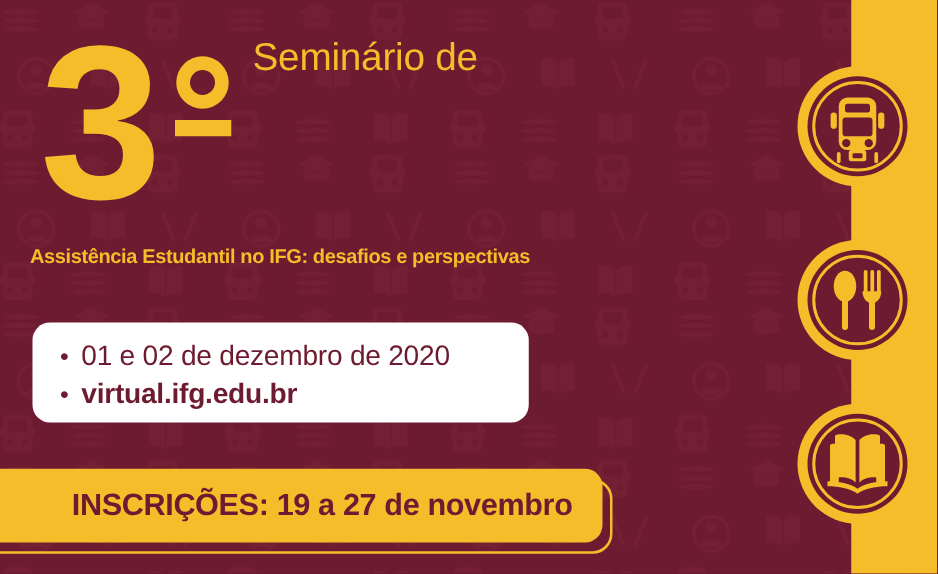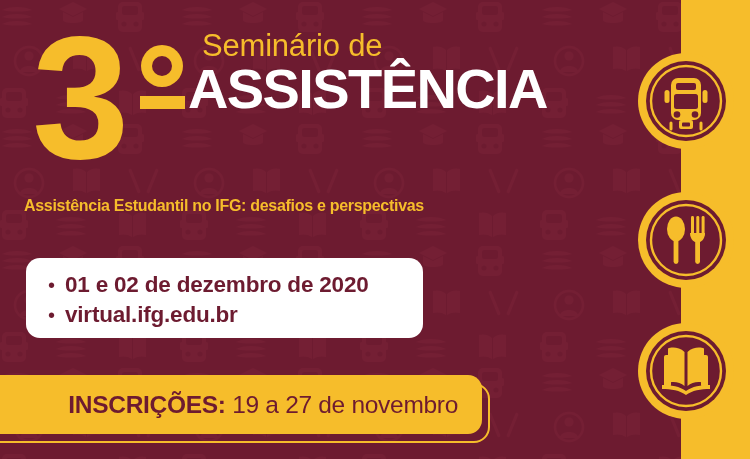--- a/index.html
+++ b/index.html
@@ -120,21 +120,21 @@
     letter-spacing: -0.2px;
     white-space: nowrap;
   }
   .info-row .bullet {
     width: 17px;
     flex: 0 0 17px;
     font-size: 20px;
     line-height: 1;
     color: #6d1b30;
   }
-  .info-row.r1 .txt { font-weight: 700; }
+  .info-row.r1 .txt { font-weight: 400; }
   .info-row.r2 .txt { font-weight: 700; text-align: center; }
 
   
   .banner-outline {
     position: absolute;
     left: -30px;
     top: 383px;
     width: 520px;
     height: 60px;
     border: 2px solid #f6bd2b;
@@ -156,21 +156,21 @@
     box-sizing: border-box;
     padding-right: 24px;
   }
   .banner-text {
     color: #6d1b30;
     font-size: 24.5px;
     letter-spacing: -0.3px;
     white-space: nowrap;
   }
   .banner-text .strong { font-weight: 700; margin-left: 44px; }
-  .banner-text .light  { font-weight: 400; }
+  .banner-text .light  { font-weight: 700; }
 </style>
 </head>
 <body>
 
 <div id="poster">
 
   <svg class="bg-pattern" width="750" height="459" viewBox="0 0 750 459" aria-hidden="true">
     <defs>
       <g id="p-bus" fill="#7a2237">
         <rect x="2" y="0" width="24" height="30" rx="5"></rect>
@@ -271,21 +271,20 @@
     <svg width="170" height="165" viewBox="0 0 170 165" aria-hidden="true">
       <text x="0" y="140" font-family="'Liberation Sans', sans-serif" font-size="175" font-weight="700" fill="#f6bd2b" letter-spacing="-6">3</text>
       <circle cx="130" cy="48" r="21" fill="#f6bd2b"></circle>
       <circle cx="130" cy="48" r="10" fill="#6d1b30"></circle>
       <rect x="108" y="78" width="45" height="13" fill="#f6bd2b"></rect>
     </svg>
   </div>
 
   <div class="heading">
     <p class="kicker">Seminário de</p>
-    <p class="title-line l1">ASSISTÊNCIA</p>
   </div>
 
   <div class="subtitle">Assistência Estudantil no IFG: desafios e perspectivas</div>
 
   <div class="info-card">
     <div class="info-row r1">
       <span class="bullet">•</span>
       <span class="txt">01 e 02 de dezembro de 2020</span>
     </div>
     <div class="info-row r2">

